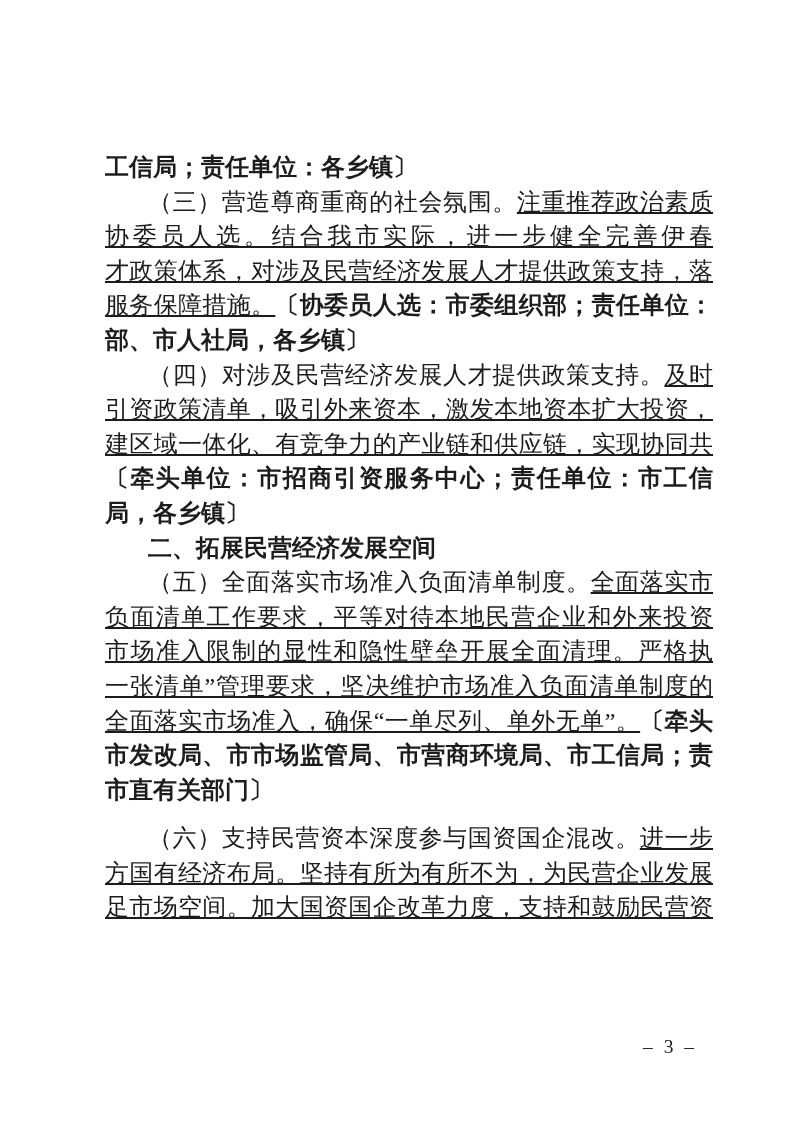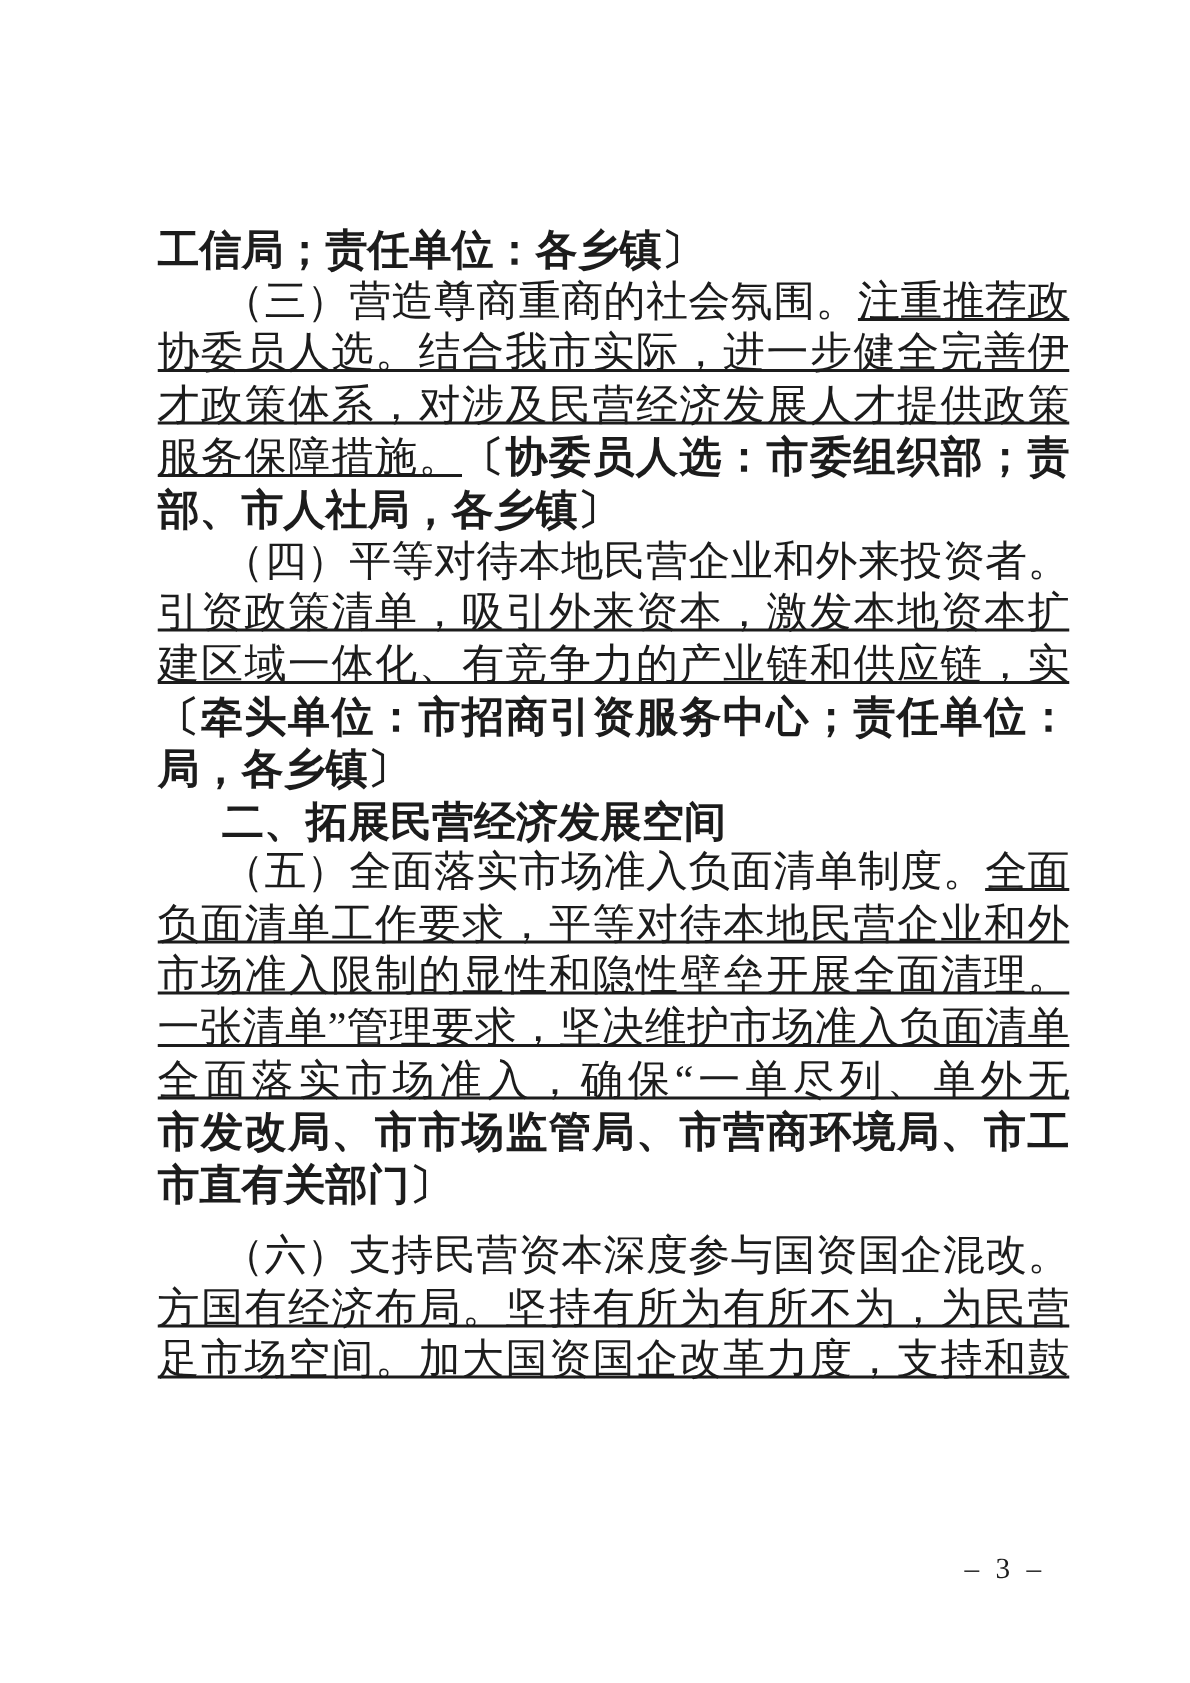--- a/index.html
+++ b/index.html
@@ -17,21 +17,21 @@
   }
   .doc-body {
     position: absolute;
     left: 105px;
     top: 150px;
     width: 608px;
   }
   .line {
     height: 34.6px;
     line-height: 34.6px;
-    font-size: 28px;
+    font-size: 24px;
     text-align: justify;
     text-align-last: justify;
     overflow: hidden;
   }
   .line.no-just {
     text-align: left;
     text-align-last: left;
   }
   .line.indent {
     text-indent: 43px;
@@ -67,21 +67,21 @@
 </head>
 <body>
 
 <div class="doc-body">
     <div class="line no-just"><span class="run hei">工信局；责任单位：各乡镇〕</span></div>
     <div class="line indent"><span class="run kai">（三）营造尊商重商的社会氛围。</span><span class="run fs">注重推荐政治素质好、诚</span></div>
     <div class="line"><span class="run fs">协委员人选。结合我市实际，进一步健全完善伊春市“1+N”人</span></div>
     <div class="line"><span class="run fs">才政策体系，对涉及民营经济发展人才提供政策支持，落实落靠</span></div>
     <div class="line"><span class="run fs">服务保障措施。</span><span class="run hei">〔协委员人选：市委组织部；责任单位：市委统战</span></div>
     <div class="line no-just"><span class="run hei">部、市人社局，各乡镇〕</span></div>
-    <div class="line indent"><span class="run kai">（四）平等对待本地民营企业和外来投资者。</span><span class="run fs">及时更新招商</span></div>
+    <div class="line indent"><span class="run kai">（四）对涉及民营经济发展人才提供政策支持。</span><span class="run fs">及时更新招商</span></div>
     <div class="line"><span class="run fs">引资政策清单，吸引外来资本，激发本地资本扩大投资，共同构</span></div>
     <div class="line"><span class="run fs">建区域一体化、有竞争力的产业链和供应链，实现协同共赢发展。</span></div>
     <div class="line"><span class="run hei">〔牵头单位：市招商引资服务中心；责任单位：市工信局、税务</span></div>
     <div class="line no-just"><span class="run hei">局，各乡镇〕</span></div>
     <div class="line indent no-just"><span class="run hei">二、拓展民营经济发展空间</span></div>
     <div class="line indent"><span class="run kai">（五）全面落实市场准入负面清单制度。</span><span class="run fs">全面落实市场准入</span></div>
     <div class="line"><span class="run fs">负面清单工作要求，平等对待本地民营企业和外来投资者，对带有</span></div>
     <div class="line"><span class="run fs">市场准入限制的显性和隐性壁垒开展全面清理。严格执行“全国</span></div>
     <div class="line"><span class="run fs">一张清单”管理要求，坚决维护市场准入负面清单制度的统一性、</span></div>
     <div class="line"><span class="run fs">全面落实市场准入，确保“一单尽列、单外无单”。</span><span class="run hei">〔牵头单位：</span></div>

